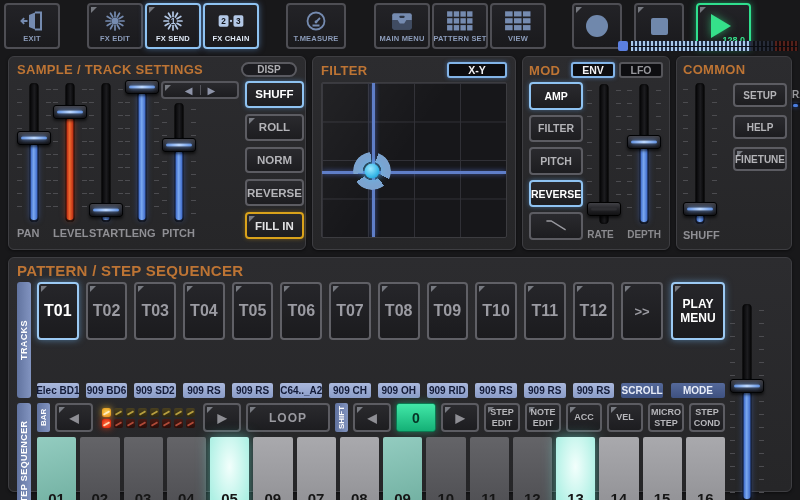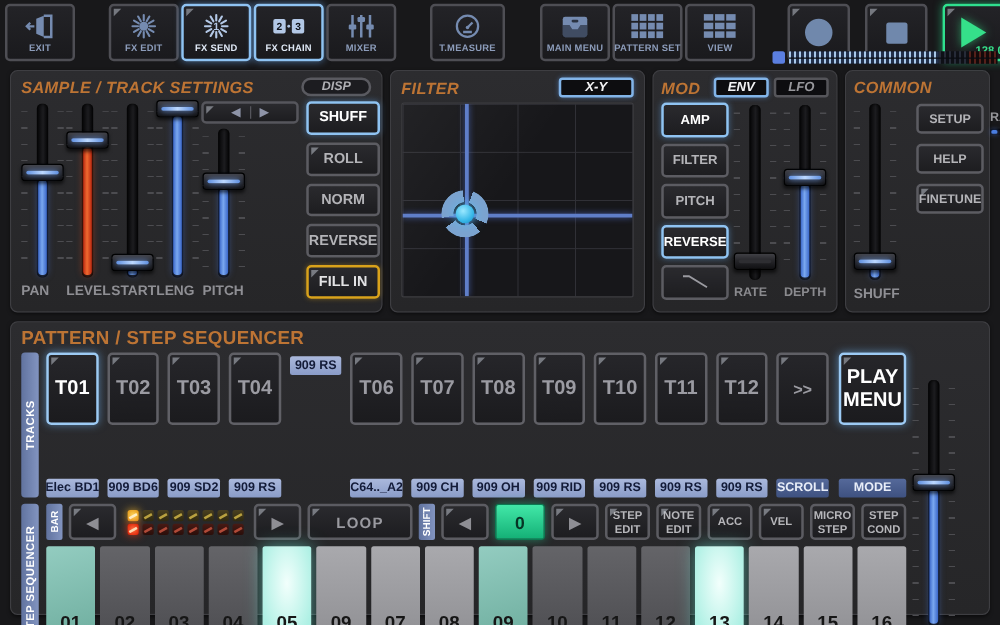--- a/index.html
+++ b/index.html
@@ -42,21 +42,21 @@
 
   
   .panels{margin:4px 8px 0;height:194px;display:flex;gap:6px;}
   .panel{background:linear-gradient(#2c2c2f,#262628);border:1px solid #3e3e42;border-radius:6px;box-shadow:0 1px 3px rgba(0,0,0,.5);padding:5px 8px 6px;}
   .panel.sample{width:298px;}
   .panel.filter{width:204px;}
   .panel.mod{width:148px;padding:5px 6px 6px;}
   .panel.common{width:116px;padding:5px 6px 6px;}
   .ptitle{color:#bd7434;font-size:13px;letter-spacing:.3px;}
   .ptitle.big{font-size:15px;}
-  .phead{display:flex;align-items:center;justify-content:space-between;margin-bottom:4px;font-style:italic;}
+  .phead{display:flex;align-items:center;justify-content:space-between;margin-bottom:4px;}
 
   .pill{width:56px;height:15px;font-size:10px;font-weight:bold;border:2px solid #5a5a60;border-radius:8px;color:#b0b0b4;background:#1c1c20;display:flex;align-items:center;justify-content:center;}
   .tabbtn{height:16px;min-width:44px;padding:0 8px;background:#0d0d10;border:2px solid #55555a;border-radius:3px;color:#97979c;font-size:10.5px;font-weight:bold;}
   .tabbtn.active{border-color:#82b4e8;color:#f2f2f4;box-shadow:0 0 4px rgba(100,160,240,.5);}
   .tabbtn.xy{min-width:60px;}
   #mod-tabs{display:flex;gap:4px;}
 
   .btn{background:linear-gradient(#2a2a2e,#1d1d20);border:2px solid #5c5c62;border-radius:4px;color:#b4b4b8;font-weight:bold;font-size:11.5px;position:relative;display:flex;align-items:center;justify-content:center;}
   .btn.active-blue{border-color:#8fc3f2;color:#fff;box-shadow:0 0 5px rgba(100,170,240,.45);}
   .btn.active-amber{border-color:#d9a21b;color:#e2e2e4;box-shadow:0 0 4px rgba(220,160,20,.4);}
@@ -125,21 +125,21 @@
   .panel.pattern{margin:7px 8px 0;height:235px;padding:4px 8px 6px;}
   .panel.pattern .ptitle{margin-bottom:3px;}
   .patbody{position:relative;padding-right:58px;}
   .trackrow{display:flex;gap:6px;}
   .tracks{flex:1;display:flex;gap:7px;}
   .trackcell{flex:1;display:flex;flex-direction:column;min-width:0;gap:40px;}
   .playmenucell{flex:0 0 54px;display:flex;flex-direction:column;margin-left:2px;}
   .trackbtn{height:58px;width:100%;background:linear-gradient(#26262a,#1b1b1e);border:2px solid #606066;border-radius:4px;color:#9b9ba2;font-size:16px;font-weight:bold;position:relative;display:flex;align-items:center;justify-content:center;}
   .trackbtn.selected,.trackbtn.playmenu{border-color:#9ccaf4;color:#fff;box-shadow:0 0 7px rgba(110,180,245,.55);}
   .trackbtn.scrollbtn{font-size:13px;}
-  .playmenu{font-size:16px;line-height:1.2;white-space:normal;text-align:center;padding:12px 3px;}
+  .playmenu{font-size:12px;line-height:1.2;white-space:normal;text-align:center;padding:12px 3px;}
   .badge{height:15px;margin-top:3px;border-radius:2px;background:linear-gradient(#aab8dc,#8a9cc8);color:#131b38;font-size:10px;font-weight:bold;display:flex;align-items:center;justify-content:center;white-space:nowrap;overflow:hidden;}
   .badge.dark{background:linear-gradient(#55699a,#3e5180);color:#e8edf8;}
   .vstrip{flex:0 0 14px;border-radius:3px;background:linear-gradient(90deg,#8294c0,#61739f);color:#fff;font-size:9px;font-weight:bold;writing-mode:vertical-rl;transform:rotate(180deg);display:flex;align-items:center;justify-content:center;letter-spacing:.4px;}
   .seqrow{display:flex;gap:6px;margin-top:5px;}
   .seqcontent{flex:1;min-width:0;}
   .controls{display:flex;gap:5px;height:29px;align-items:stretch;}
   .vbadge{flex:0 0 13px;border-radius:2px;background:linear-gradient(90deg,#8294c0,#61739f);color:#fff;font-size:8px;font-weight:bold;writing-mode:vertical-rl;transform:rotate(180deg);display:flex;align-items:center;justify-content:center;}
   .btn.arrow{width:38px;font-size:12px;color:#8e8e94;}
   .btn.loop{width:84px;font-size:12px;color:#9a9aa0;letter-spacing:1px;}
   .btn.editbtn{flex:1;font-size:9px;line-height:1.15;padding:1px 2px;white-space:normal;text-align:center;color:#b6b6ba;min-width:0;}
@@ -233,37 +233,20 @@
             <svg viewBox="0 0 34 22">
               <rect x="2" y="4" width="12" height="14" rx="2" fill="currentColor"></rect>
               <text x="8" y="14.8" text-anchor="middle" font-size="10" font-weight="bold" fill="#10131a">2</text>
               <circle cx="17" cy="11" r="1.4" fill="currentColor"></circle>
               <rect x="20" y="4" width="12" height="14" rx="2" fill="currentColor"></rect>
               <text x="26" y="14.8" text-anchor="middle" font-size="10" font-weight="bold" fill="#10131a">3</text>
             </svg>
           </span>
           <span class="tlabel">FX CHAIN</span>
         </button>
-        <button class="tbtn" id="tb-mixer">
-          <span class="ticon">
-            <svg viewBox="0 0 24 24">
-              <g stroke="currentColor" stroke-width="2">
-                <line x1="5" y1="3" x2="5" y2="21"></line>
-                <line x1="12" y1="3" x2="12" y2="21"></line>
-                <line x1="19" y1="3" x2="19" y2="21"></line>
-              </g>
-              <g fill="currentColor">
-                <rect x="2" y="10.5" width="6" height="4" rx="1"></rect>
-                <rect x="9" y="4.5" width="6" height="4" rx="1"></rect>
-                <rect x="16" y="10.5" width="6" height="4" rx="1"></rect>
-              </g>
-            </svg>
-          </span>
-          <span class="tlabel">MIXER</span>
-        </button>
         <button class="tbtn" id="tb-t-measure">
           <span class="ticon">
             <svg viewBox="0 0 24 24" fill="none" stroke="currentColor" stroke-width="1.8">
               <circle cx="12" cy="12" r="8.5"></circle>
               <line x1="12" y1="13" x2="16" y2="9"></line>
               <circle cx="12" cy="13" r="1.4" fill="currentColor" stroke="none"></circle>
               <line x1="8.5" y1="16.5" x2="15.5" y2="16.5" stroke-width="2"></line>
             </svg>
           </span>
           <span class="tlabel">T.MEASURE</span>
@@ -512,20 +495,21 @@
             </div>
             <div class="trackcell">
               <button class="trackbtn fold">T03</button>
               <div class="badge">909 SD2</div>
             </div>
             <div class="trackcell">
               <button class="trackbtn fold">T04</button>
               <div class="badge">909 RS</div>
             </div>
             <div class="trackcell">
+              <button class="trackbtn fold">T05</button>
               <div class="badge">909 RS</div>
             </div>
             <div class="trackcell">
               <button class="trackbtn fold">T06</button>
               <div class="badge">C64.._A2</div>
             </div>
             <div class="trackcell">
               <button class="trackbtn fold">T07</button>
               <div class="badge">909 CH</div>
             </div>

